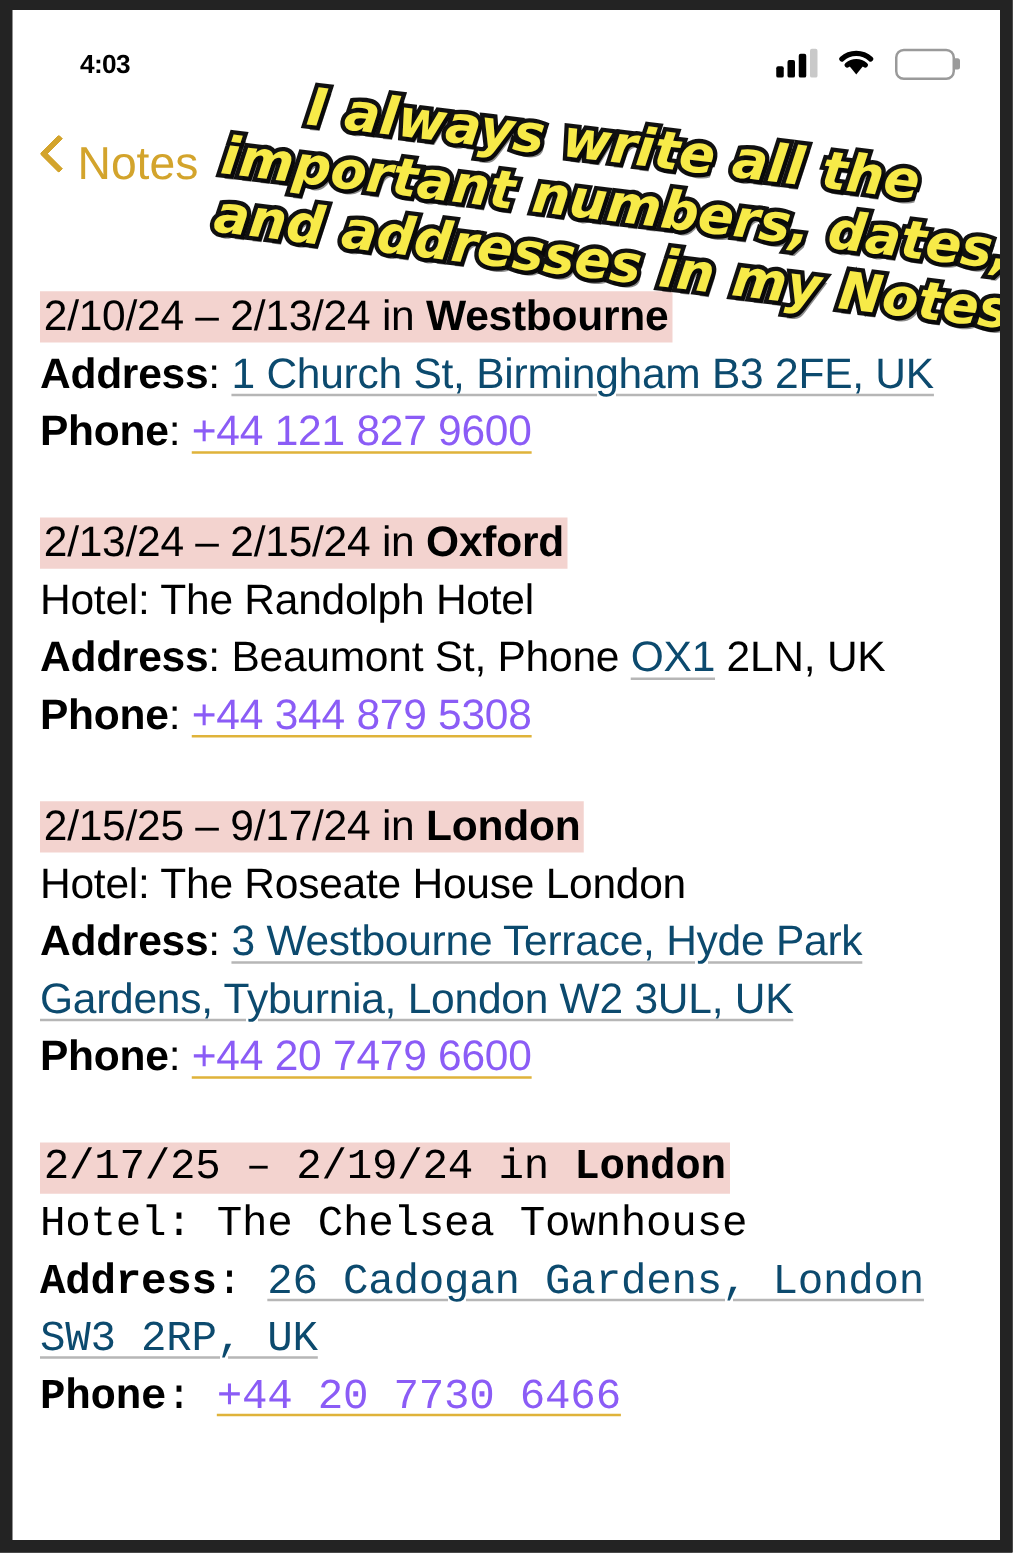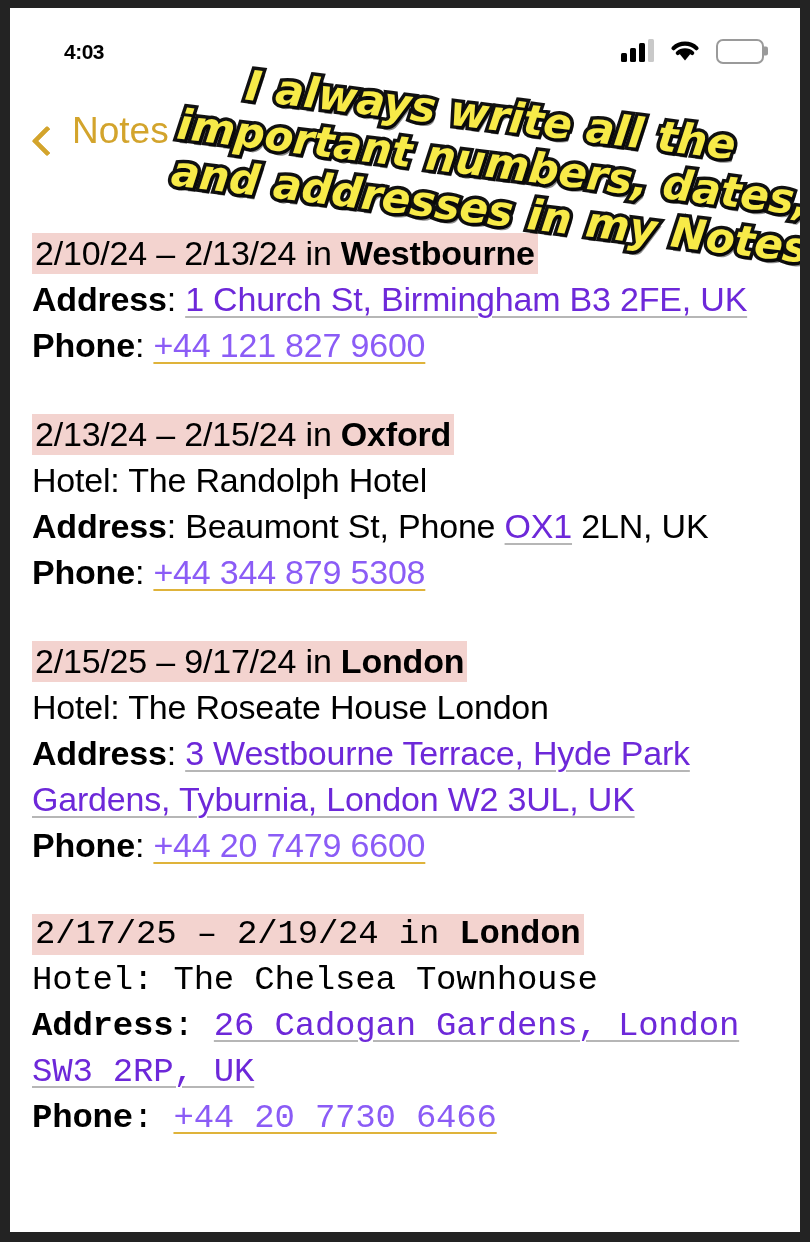--- a/index.html
+++ b/index.html
@@ -97,22 +97,21 @@
     background: #000;
     border-radius: 3.5px;
   }
 
   
   #nav-bar {
     position: absolute;
     top: 104px;
     left: 18px;
     display: flex;
-    align-items: flex-end;
-    gap: 10px;
+    align-items: flex-start;
   }
   #back-chevron {
     display: block;
     width: 22px;
     height: 22px;
     border-left: 5px solid #d3a42c;
     border-bottom: 5px solid #d3a42c;
     transform: rotate(45deg);
     margin-left: 8px;
     margin-right: 4px;
@@ -174,21 +173,21 @@
   .date-hl {
     background: #f3d3cf;
     padding: 1px 3px 2px 3px;
     box-decoration-break: clone;
     -webkit-box-decoration-break: clone;
   }
   .city { font-weight: bold; }
   .field-label { font-weight: bold; }
 
   .link-addr {
-    color: #6d28d9;
+    color: #0c4a6e;
     text-decoration: underline;
     text-decoration-color: #b6b6b6;
     text-decoration-thickness: 2px;
     text-underline-offset: 5px;
   }
   .link-phone {
     color: #8b5cf6;
     text-decoration: underline;
     text-decoration-color: #dfb33a;
     text-decoration-thickness: 2px;

